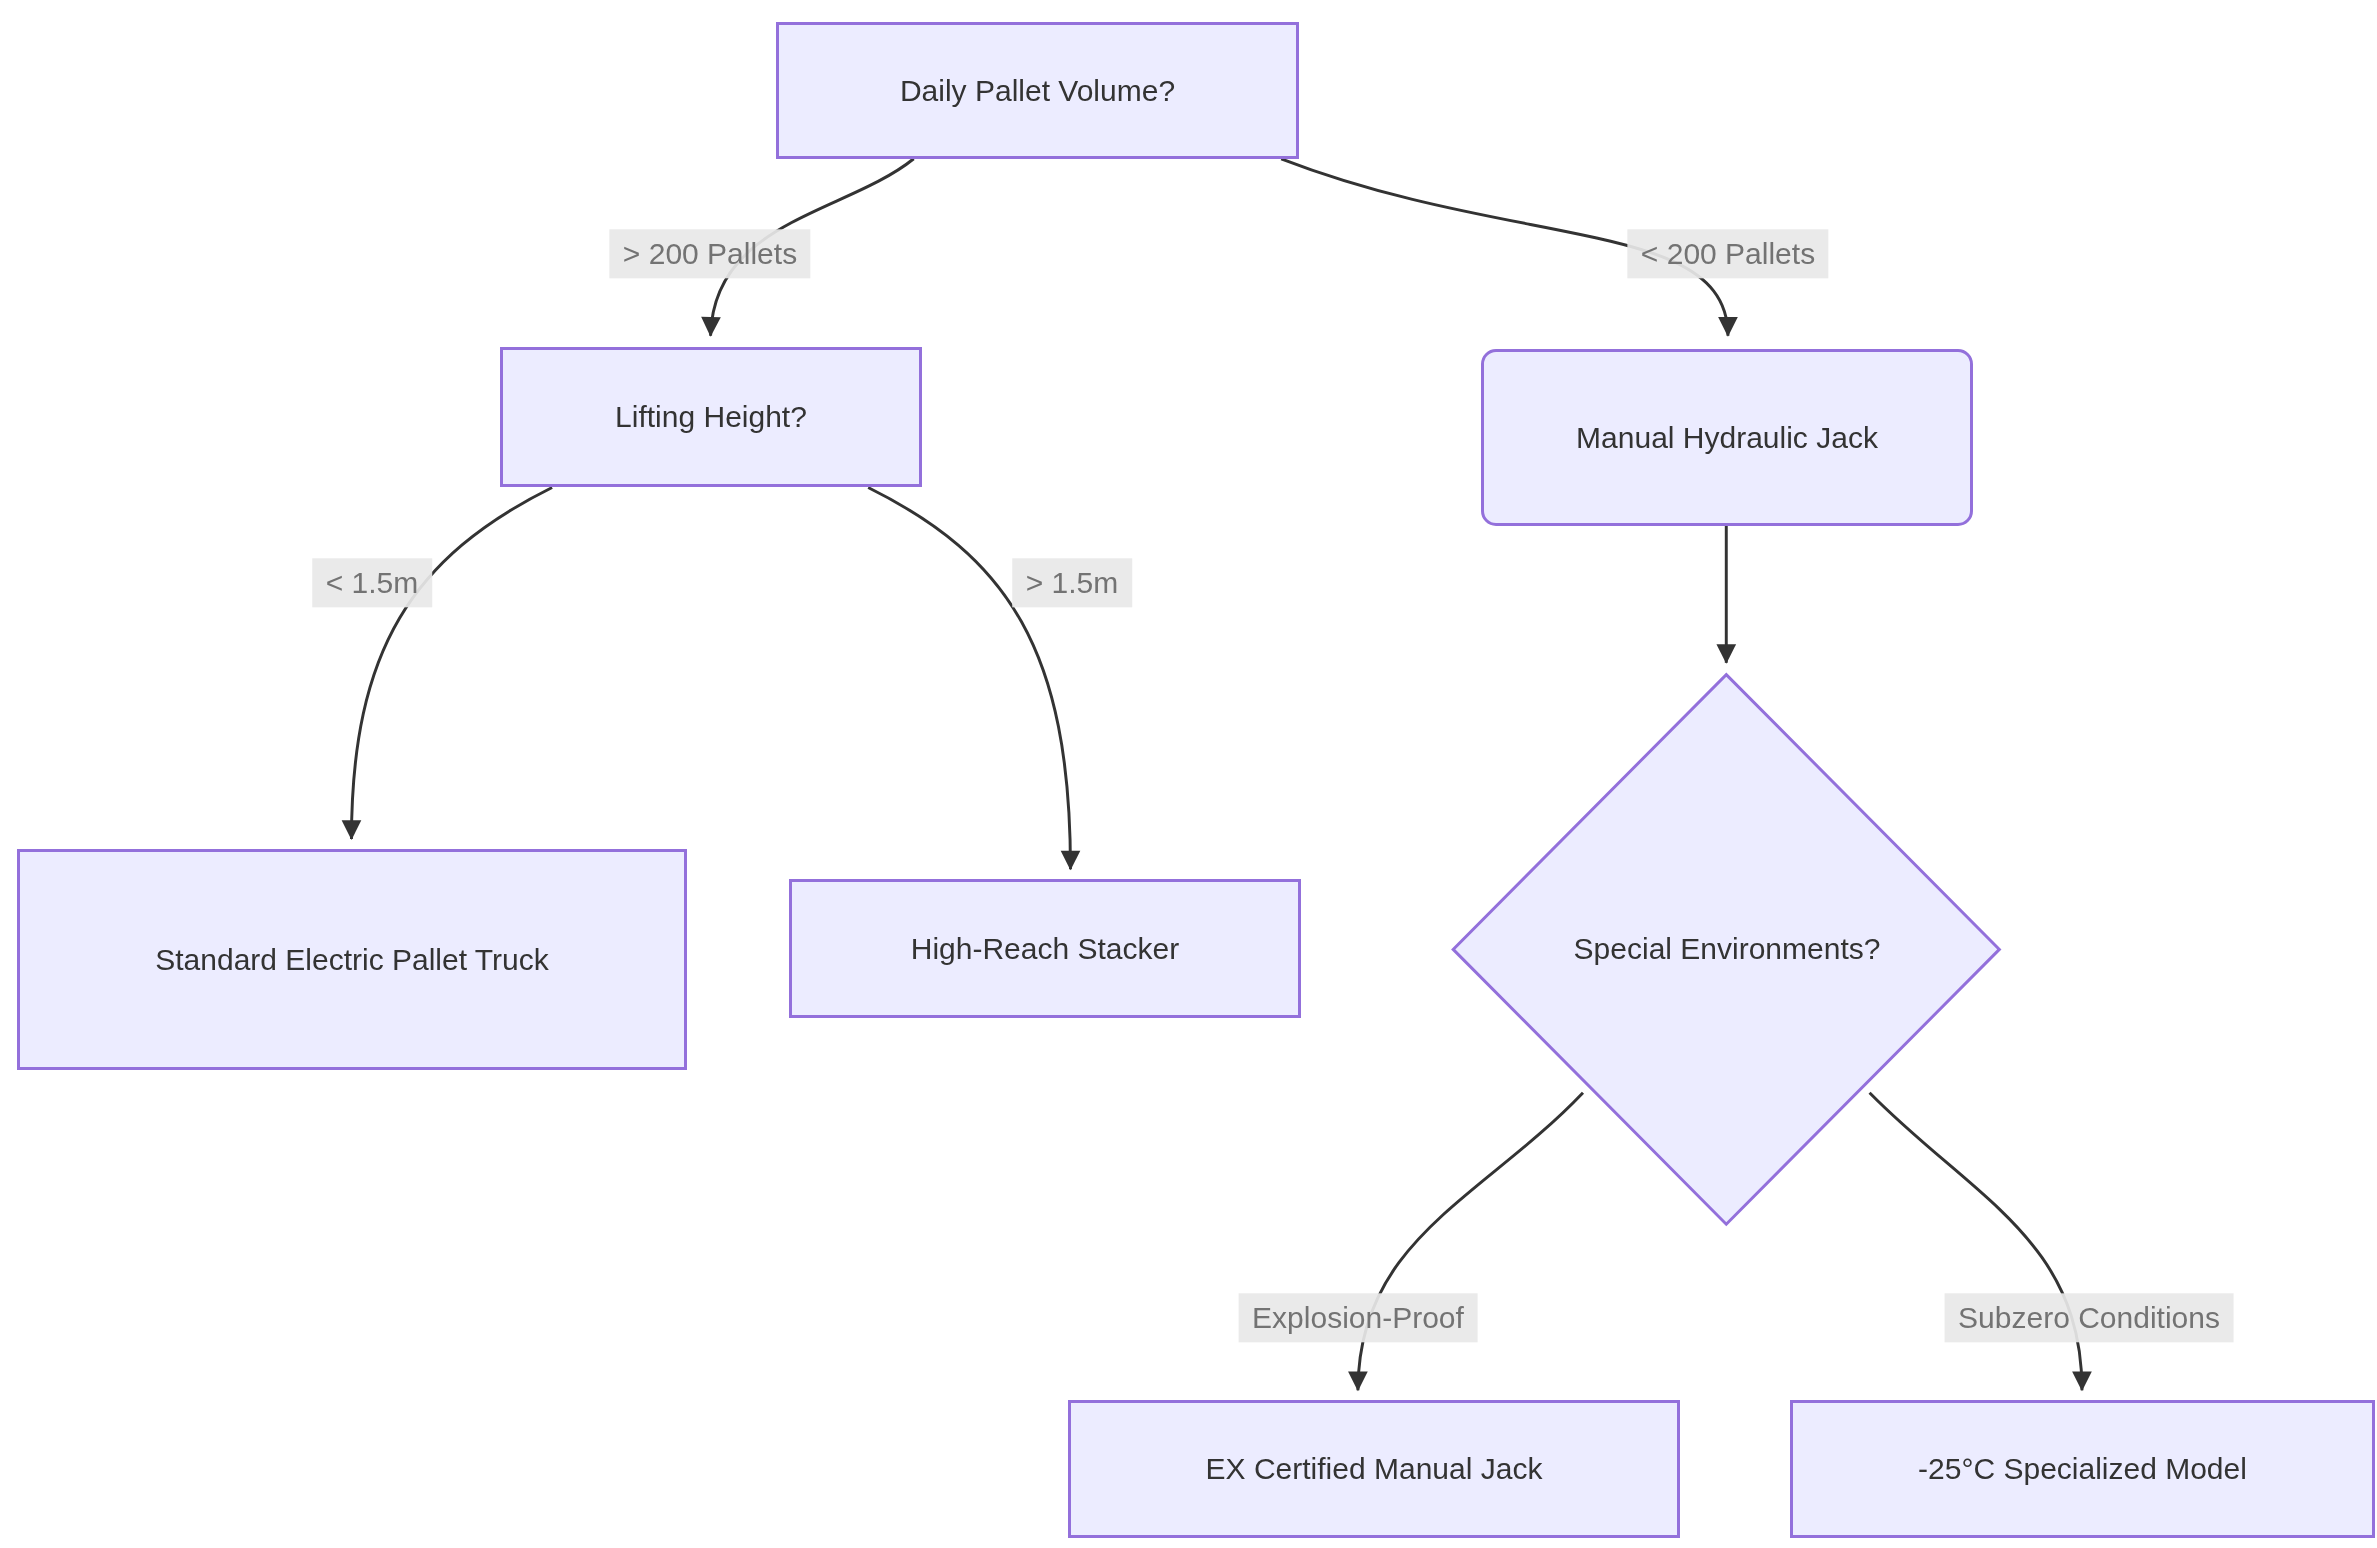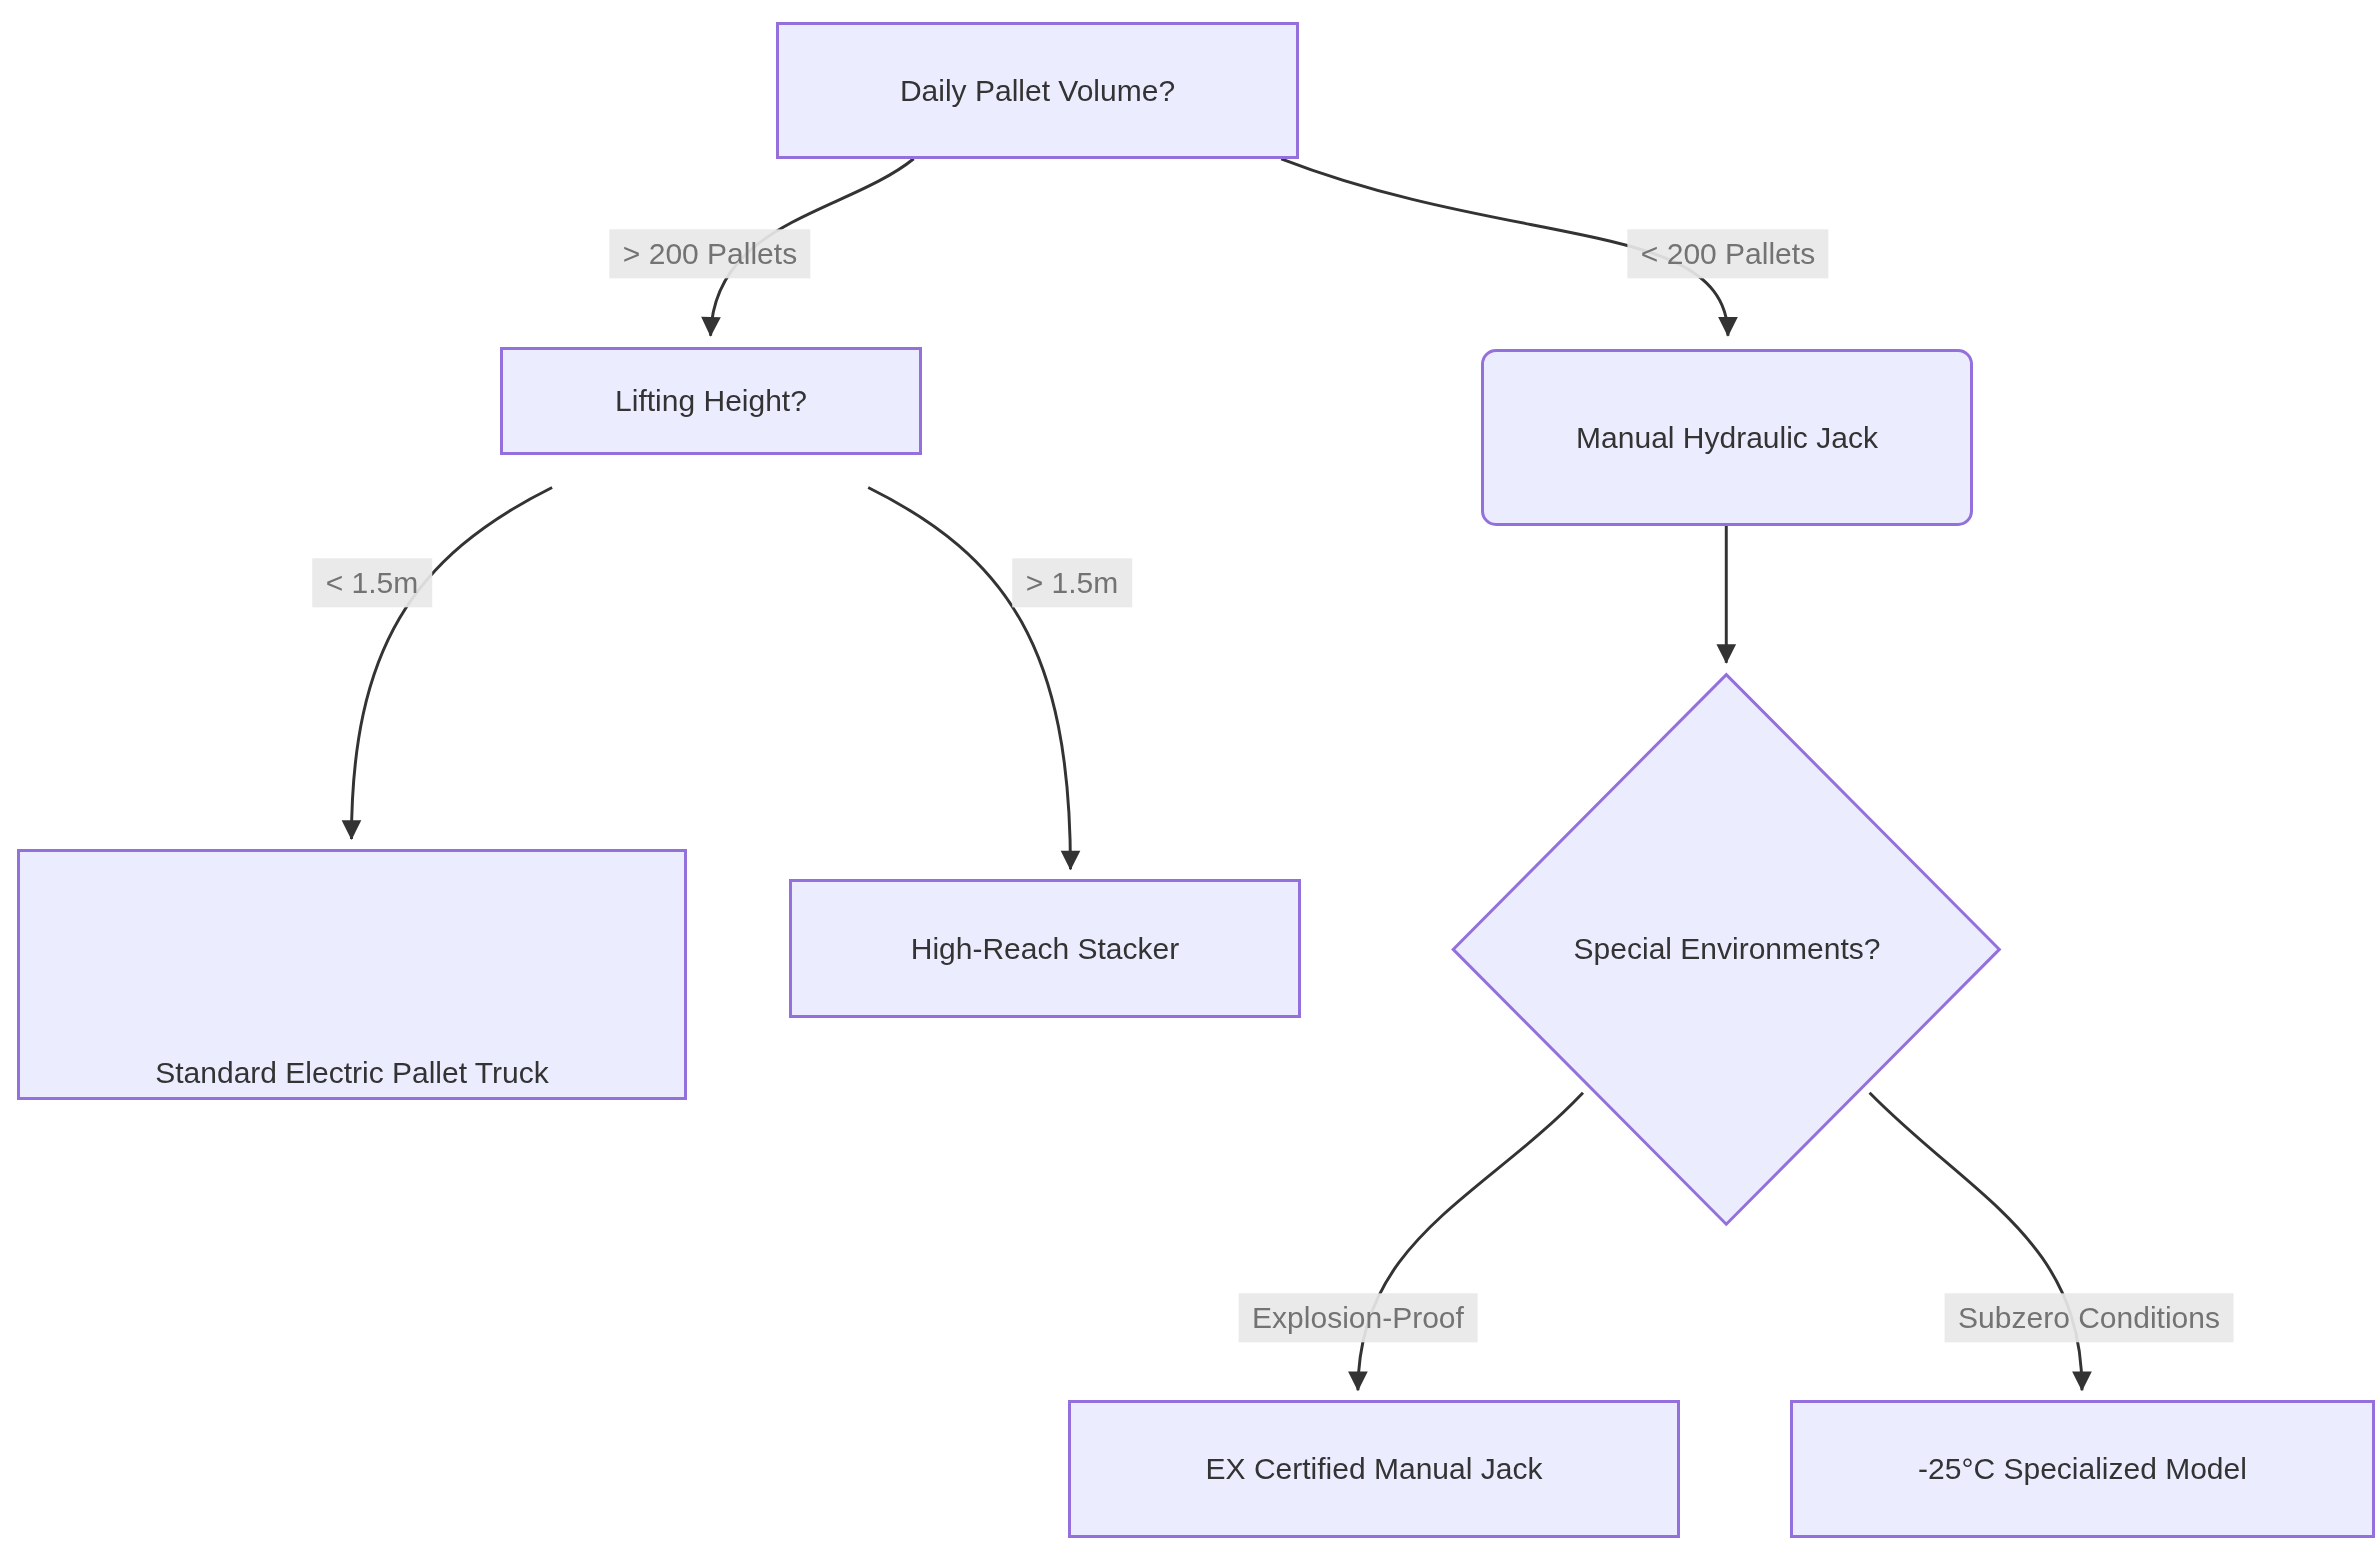--- a/index.html
+++ b/index.html
@@ -55,29 +55,29 @@
   <div class="edge-label" style="left:1728px; top:254px;">&lt; 200 Pallets</div>
   <div class="edge-label" style="left:352px; top:583px;margin-left:20px;">&lt; 1.5m</div>
   <div class="edge-label" style="left:1072px; top:583px;">&gt; 1.5m</div>
   <div class="edge-label" style="left:1358px; top:1318px;">Explosion-Proof</div>
   <div class="edge-label" style="left:2089px; top:1318px;">Subzero Conditions</div>
 
   <div class="node" style="left:776px; top:22px; width:523px; height:137px;">
     <span class="lbl">Daily Pallet Volume?</span>
   </div>
 
-  <div class="node" style="left:500px; top:347px; width:422px; height:108px;">
+  <div class="node" style="left:500px; top:347px; width:422px; height:140px;">
     <span class="lbl">Lifting Height?</span>
   </div>
 
   <div class="node rounded" style="left:1481px; top:349px; width:492px; height:177px;">
     <span class="lbl">Manual Hydraulic Jack</span>
   </div>
 
-  <div class="node" style="left:17px; top:849px; width:670px; height:251px;align-items:flex-end;">
+  <div class="node" style="left:17px; top:849px; width:670px; height:221px;">
     <span class="lbl wrap">Standard Electric Pallet Truck</span>
   </div>
 
   <div class="node" style="left:789px; top:879px; width:512px; height:139px;">
     <span class="lbl">High-Reach Stacker</span>
   </div>
 
   <div class="diamond-label" style="left:1727px; top:949px;">Special Environments?</div>
 
   <div class="node" style="left:1052px; top:1400px; width:612px; height:138px;margin-left:16px;">

